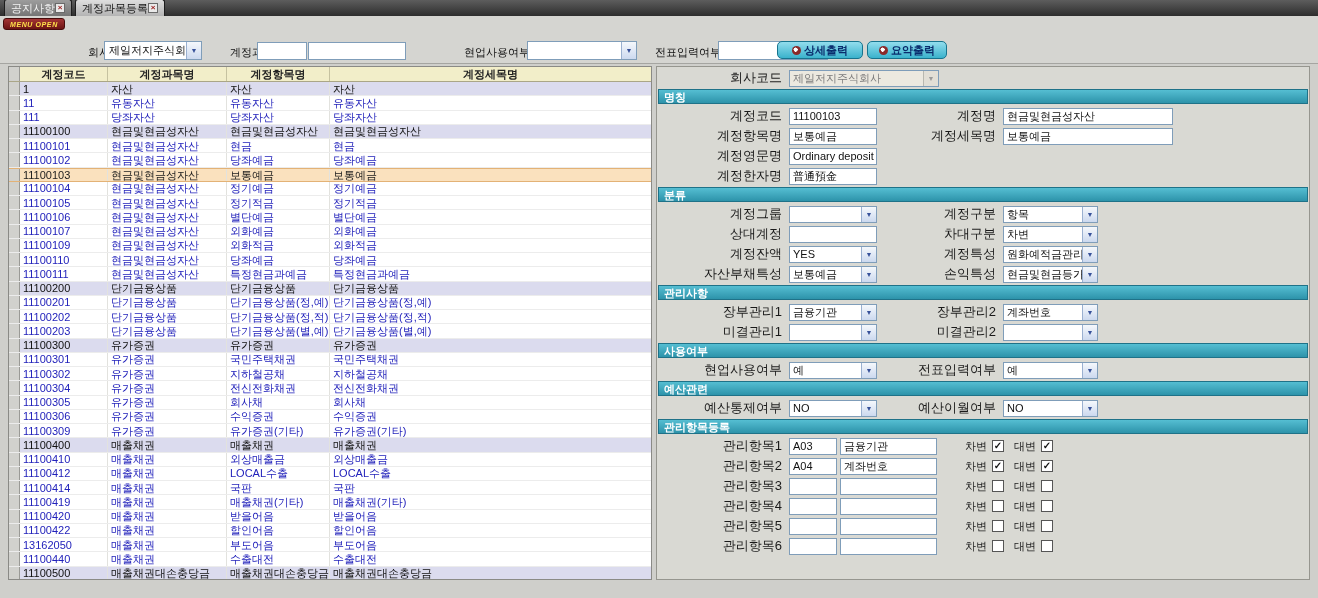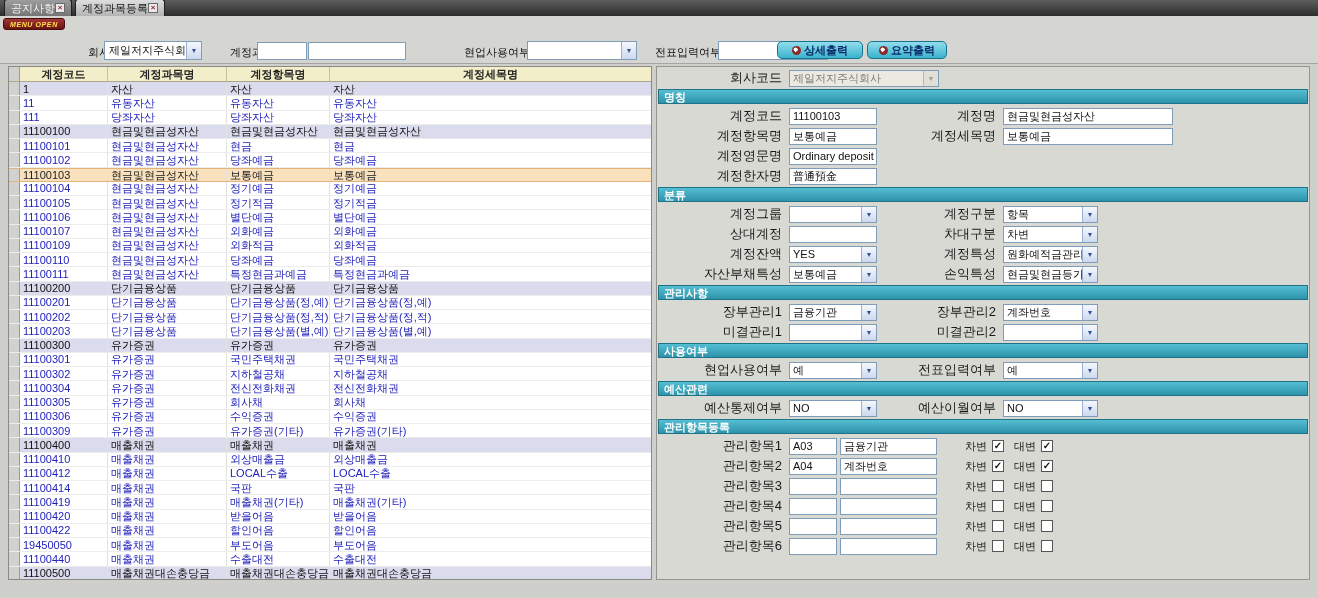--- a/index.html
+++ b/index.html
@@ -333,21 +333,21 @@
           </div>
           <div class="grow normal">
             <div class="gcell gut"></div>
             <div class="gcell c-code">11100422</div>
             <div class="gcell c-name">매출채권</div>
             <div class="gcell c-item">할인어음</div>
             <div class="gcell c-det">할인어음</div>
           </div>
           <div class="grow normal">
             <div class="gcell gut"></div>
-            <div class="gcell c-code">19450050</div>
+            <div class="gcell c-code">13162050</div>
             <div class="gcell c-name">매출채권</div>
             <div class="gcell c-item">부도어음</div>
             <div class="gcell c-det">부도어음</div>
           </div>
           <div class="grow normal">
             <div class="gcell gut"></div>
             <div class="gcell c-code">11100440</div>
             <div class="gcell c-name">매출채권</div>
             <div class="gcell c-item">수출대전</div>
             <div class="gcell c-det">수출대전</div>

